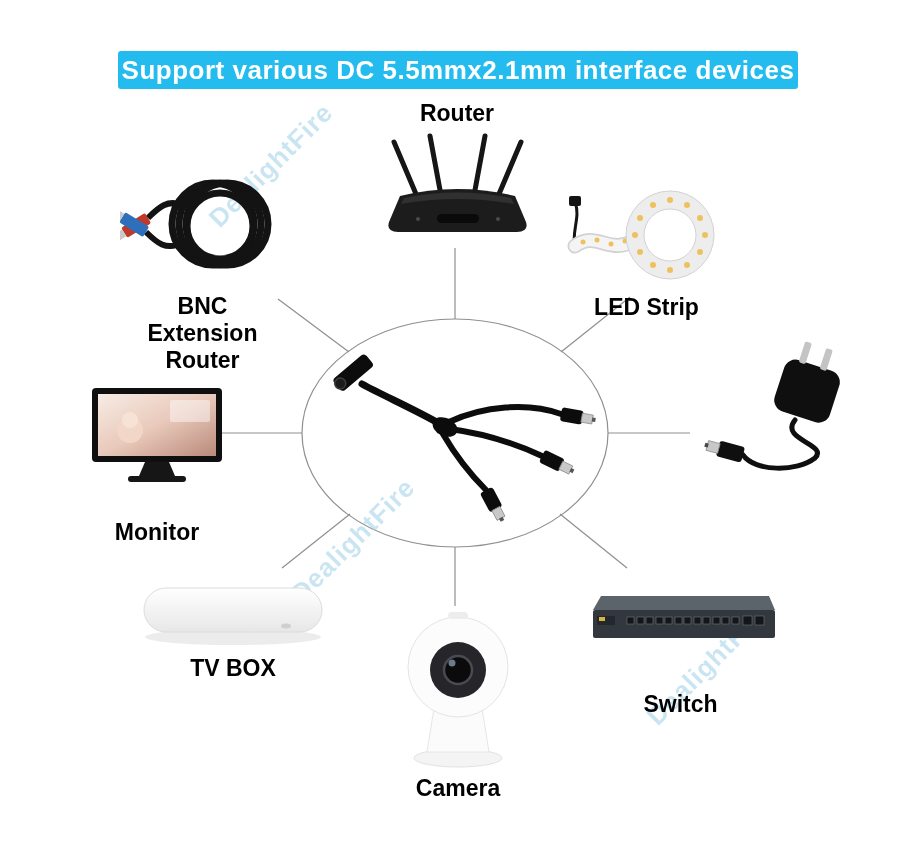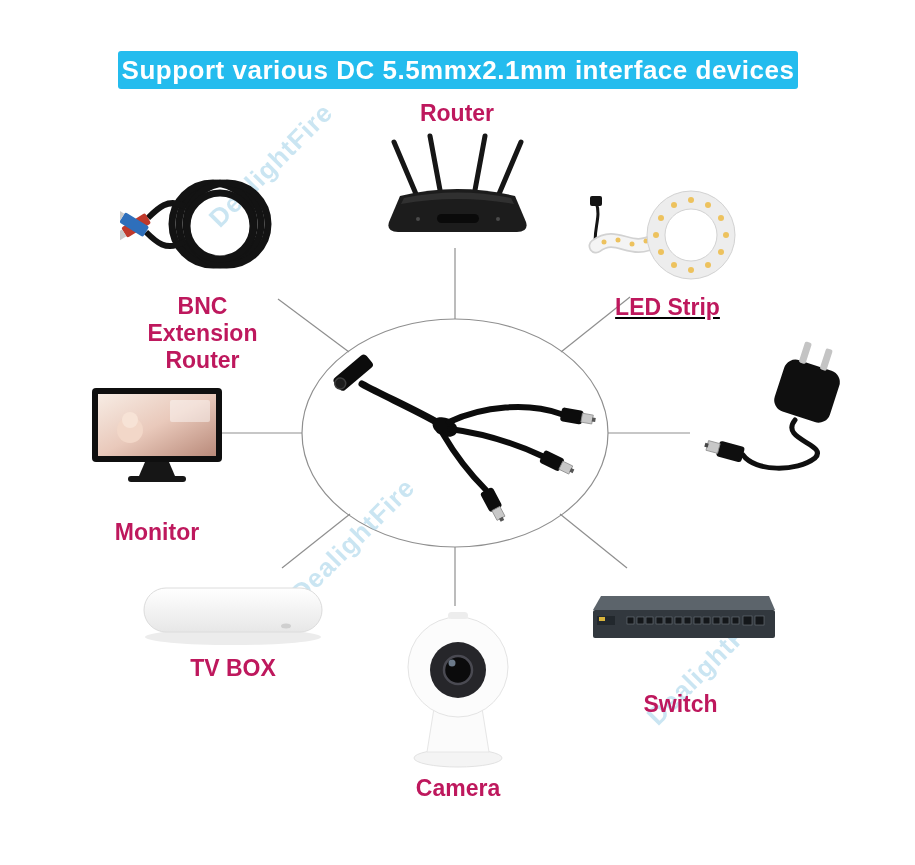--- a/index.html
+++ b/index.html
@@ -10,21 +10,21 @@
   }
   .net { position:absolute; left:0; top:0; }
   .banner {
     position:absolute; left:118px; top:51px; width:680px; height:38px;
     display:flex; align-items:center; justify-content:center;
     font-weight:bold; font-size:26px; border-radius:3px; letter-spacing:.5px;
   }
   .device { position:absolute; display:flex; flex-direction:column; align-items:center; }
   .device svg { display:block; }
   .lbl {
-    font-size:23px; font-weight:bold; color:#be185d; text-align:center;
+    font-size:23px; font-weight:bold; color:#000000; text-align:center;
     white-space:pre-line; line-height:1.18; margin-top:7px;
   }
   .label-top .lbl { margin:0 0 5px 0; }
   .wm {
     position:absolute; color:#9fd1e8; opacity:.55; font-size:26px; font-weight:bold;
     transform:rotate(-45deg); letter-spacing:1px; pointer-events:none;
   }
   .center-art { position:absolute; left:318px; top:338px; }
 </style>
 </head>
@@ -91,21 +91,21 @@
         <line x1="119" y1="62" x2="141" y2="10"></line>
       </g>
       <path d="M20,64 Q77,50 135,64 L146,90 Q149,100 137,100 L18,100 Q6,100 9,90 Z" fill="#1c1c1c"></path>
       <path d="M24,66 Q77,55 131,66 L134,72 Q77,62 21,72 Z" fill="#303030"></path>
       <rect x="57" y="82" width="42" height="9" rx="4.5" fill="#0a0a0a"></rect>
       <circle cx="38" cy="87" r="2" fill="#4a4a4a"></circle>
       <circle cx="118" cy="87" r="2" fill="#4a4a4a"></circle>
     </svg>
   </div>
 
-  <div class="device" style="left:585px; top:182px; width:165px;text-decoration:underline;">
+  <div class="device" style="left:564px; top:182px; width:165px;">
     <svg width="160" height="105" viewBox="0 0 160 105">
       <path d="M8,68 C4,48 14,36 8,20" fill="none" stroke="#141414" stroke-width="3"></path>
       <rect x="2" y="14" width="12" height="10" rx="2" fill="#141414"></rect>
       <path d="M8,64 C30,48 42,74 68,58" stroke="#d2d2d2" stroke-width="15" fill="none" stroke-linecap="round"></path>
       <path d="M8,64 C30,48 42,74 68,58" stroke="#f4f4f4" stroke-width="11.5" fill="none" stroke-linecap="round"></path>
       <circle cx="16" cy="60" r="2.5" fill="#edc25e"></circle>
       <circle cx="30" cy="58" r="2.5" fill="#edc25e"></circle>
       <circle cx="44" cy="62" r="2.5" fill="#edc25e"></circle>
       <circle cx="58" cy="59" r="2.5" fill="#edc25e"></circle>
       <circle cx="103" cy="53" r="44" fill="#ededed" stroke="#d2d2d2"></circle>

